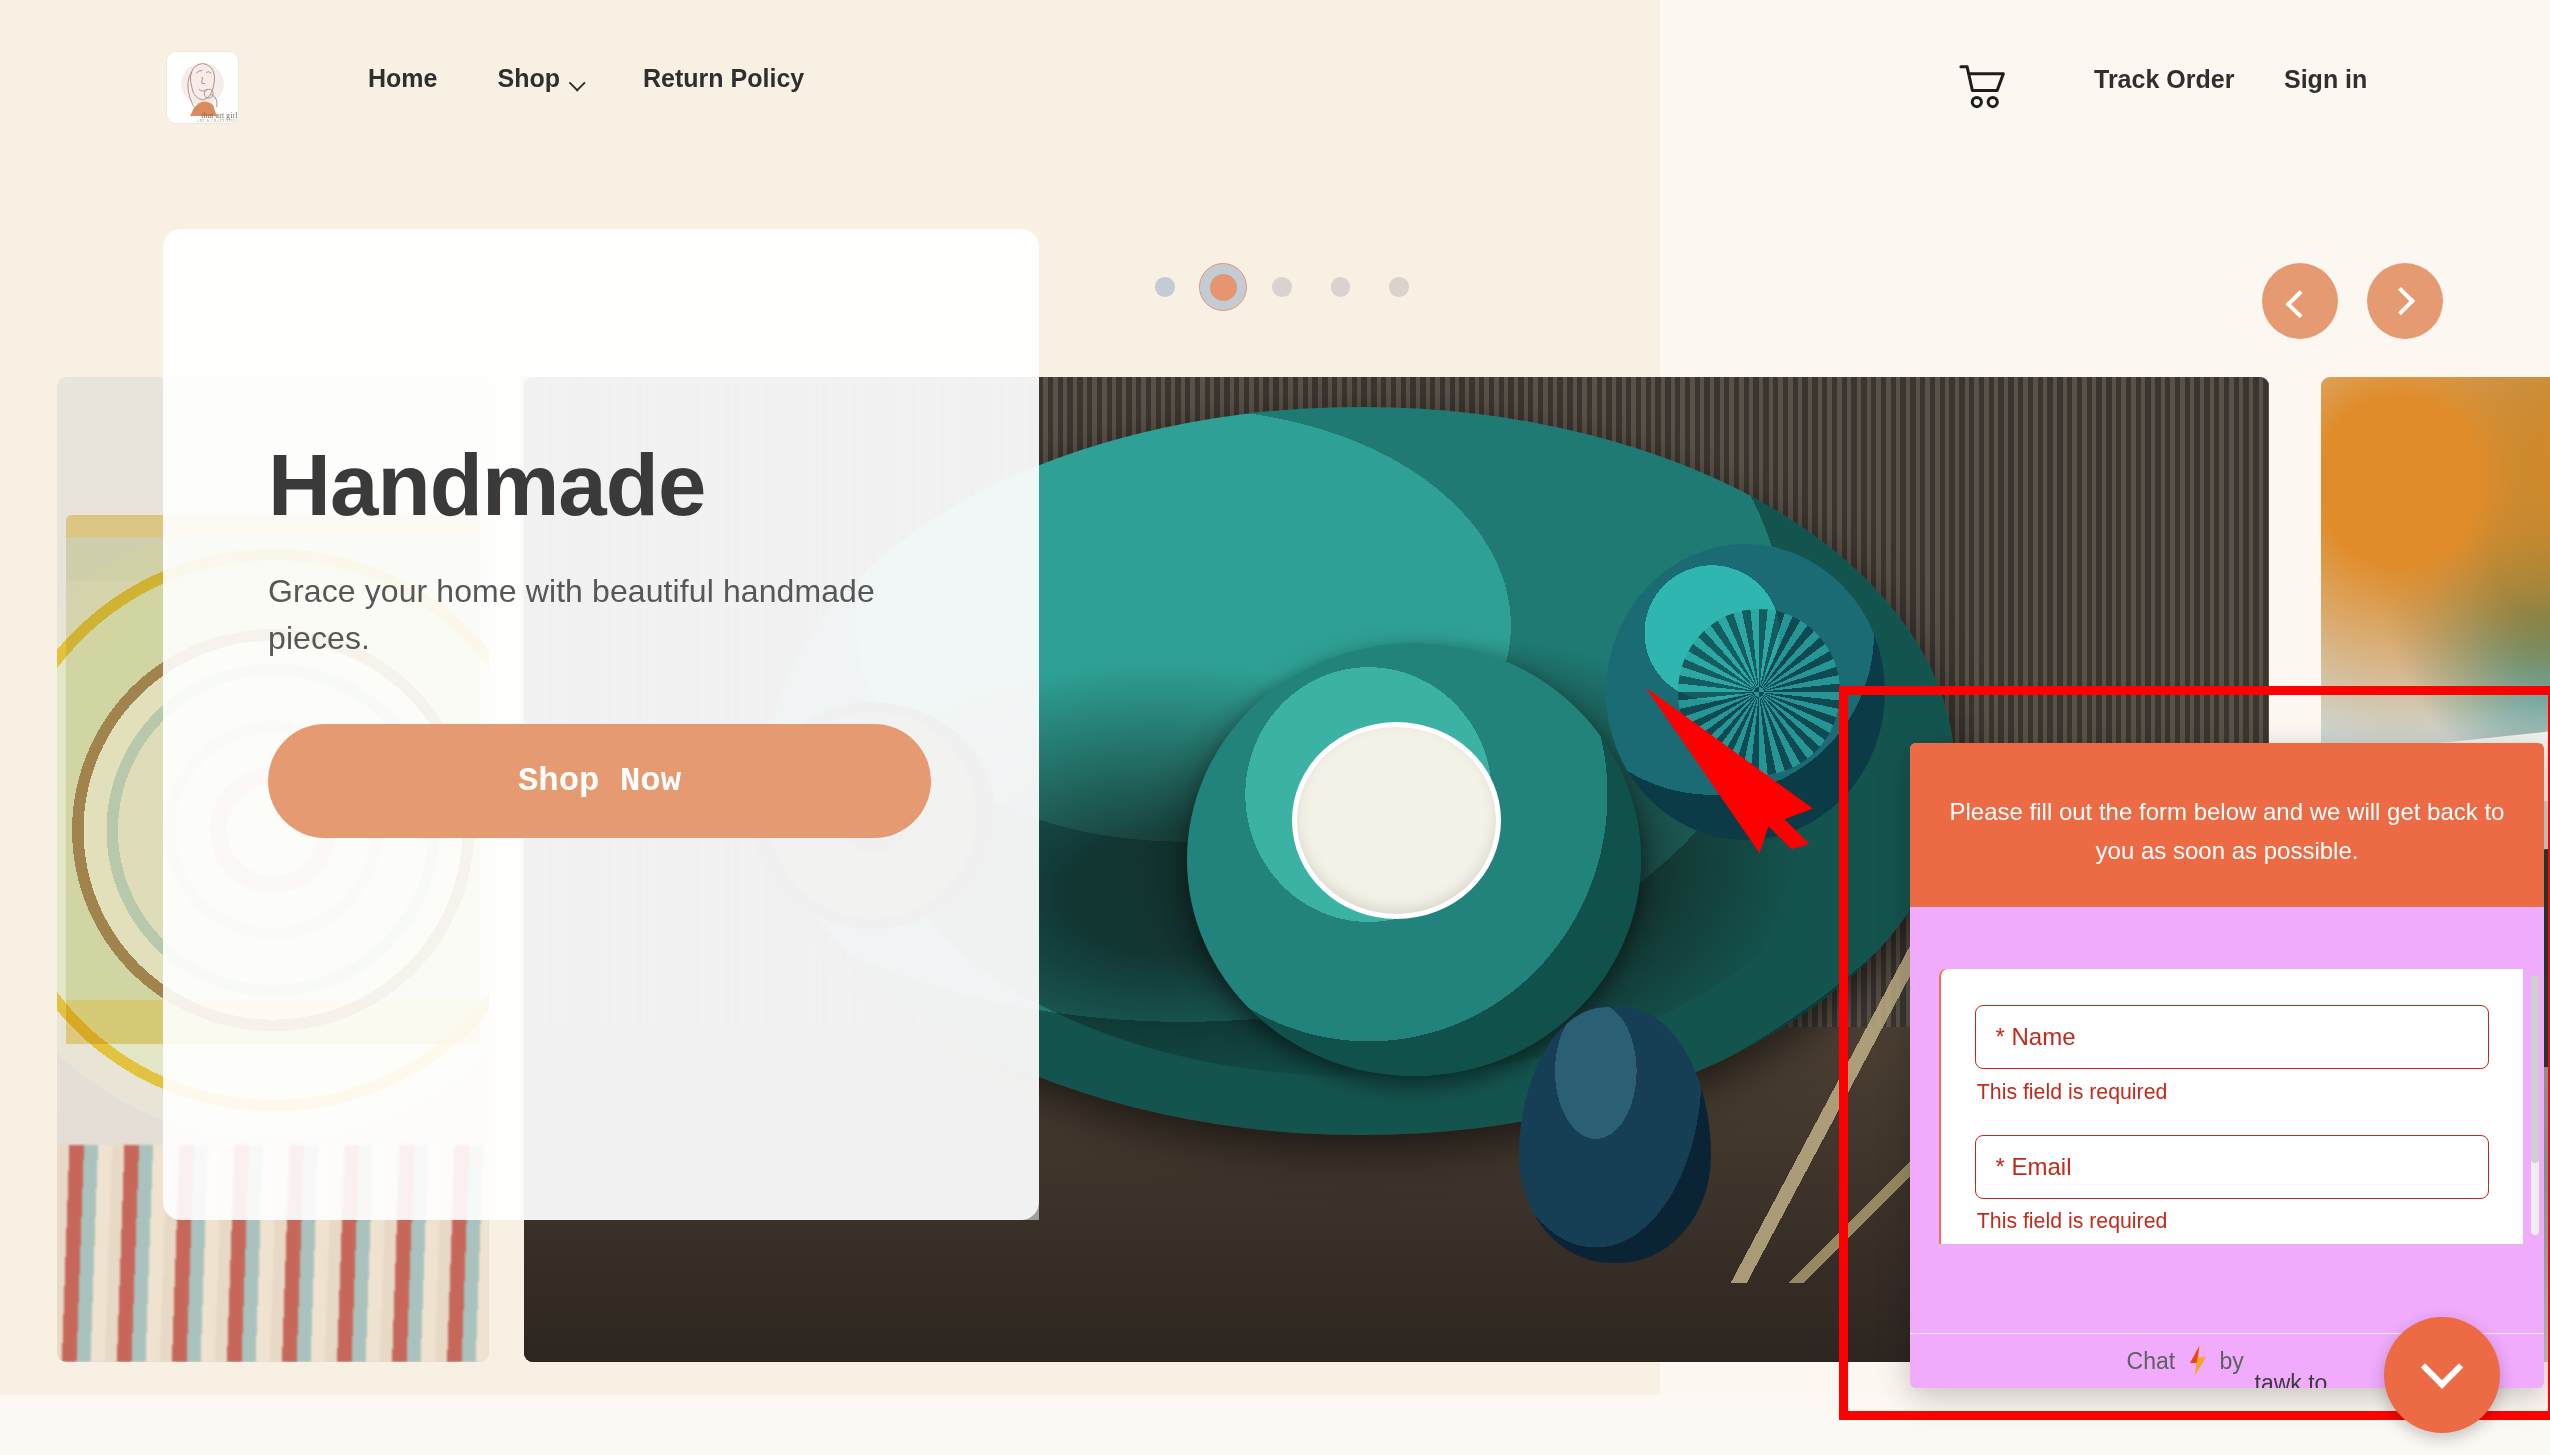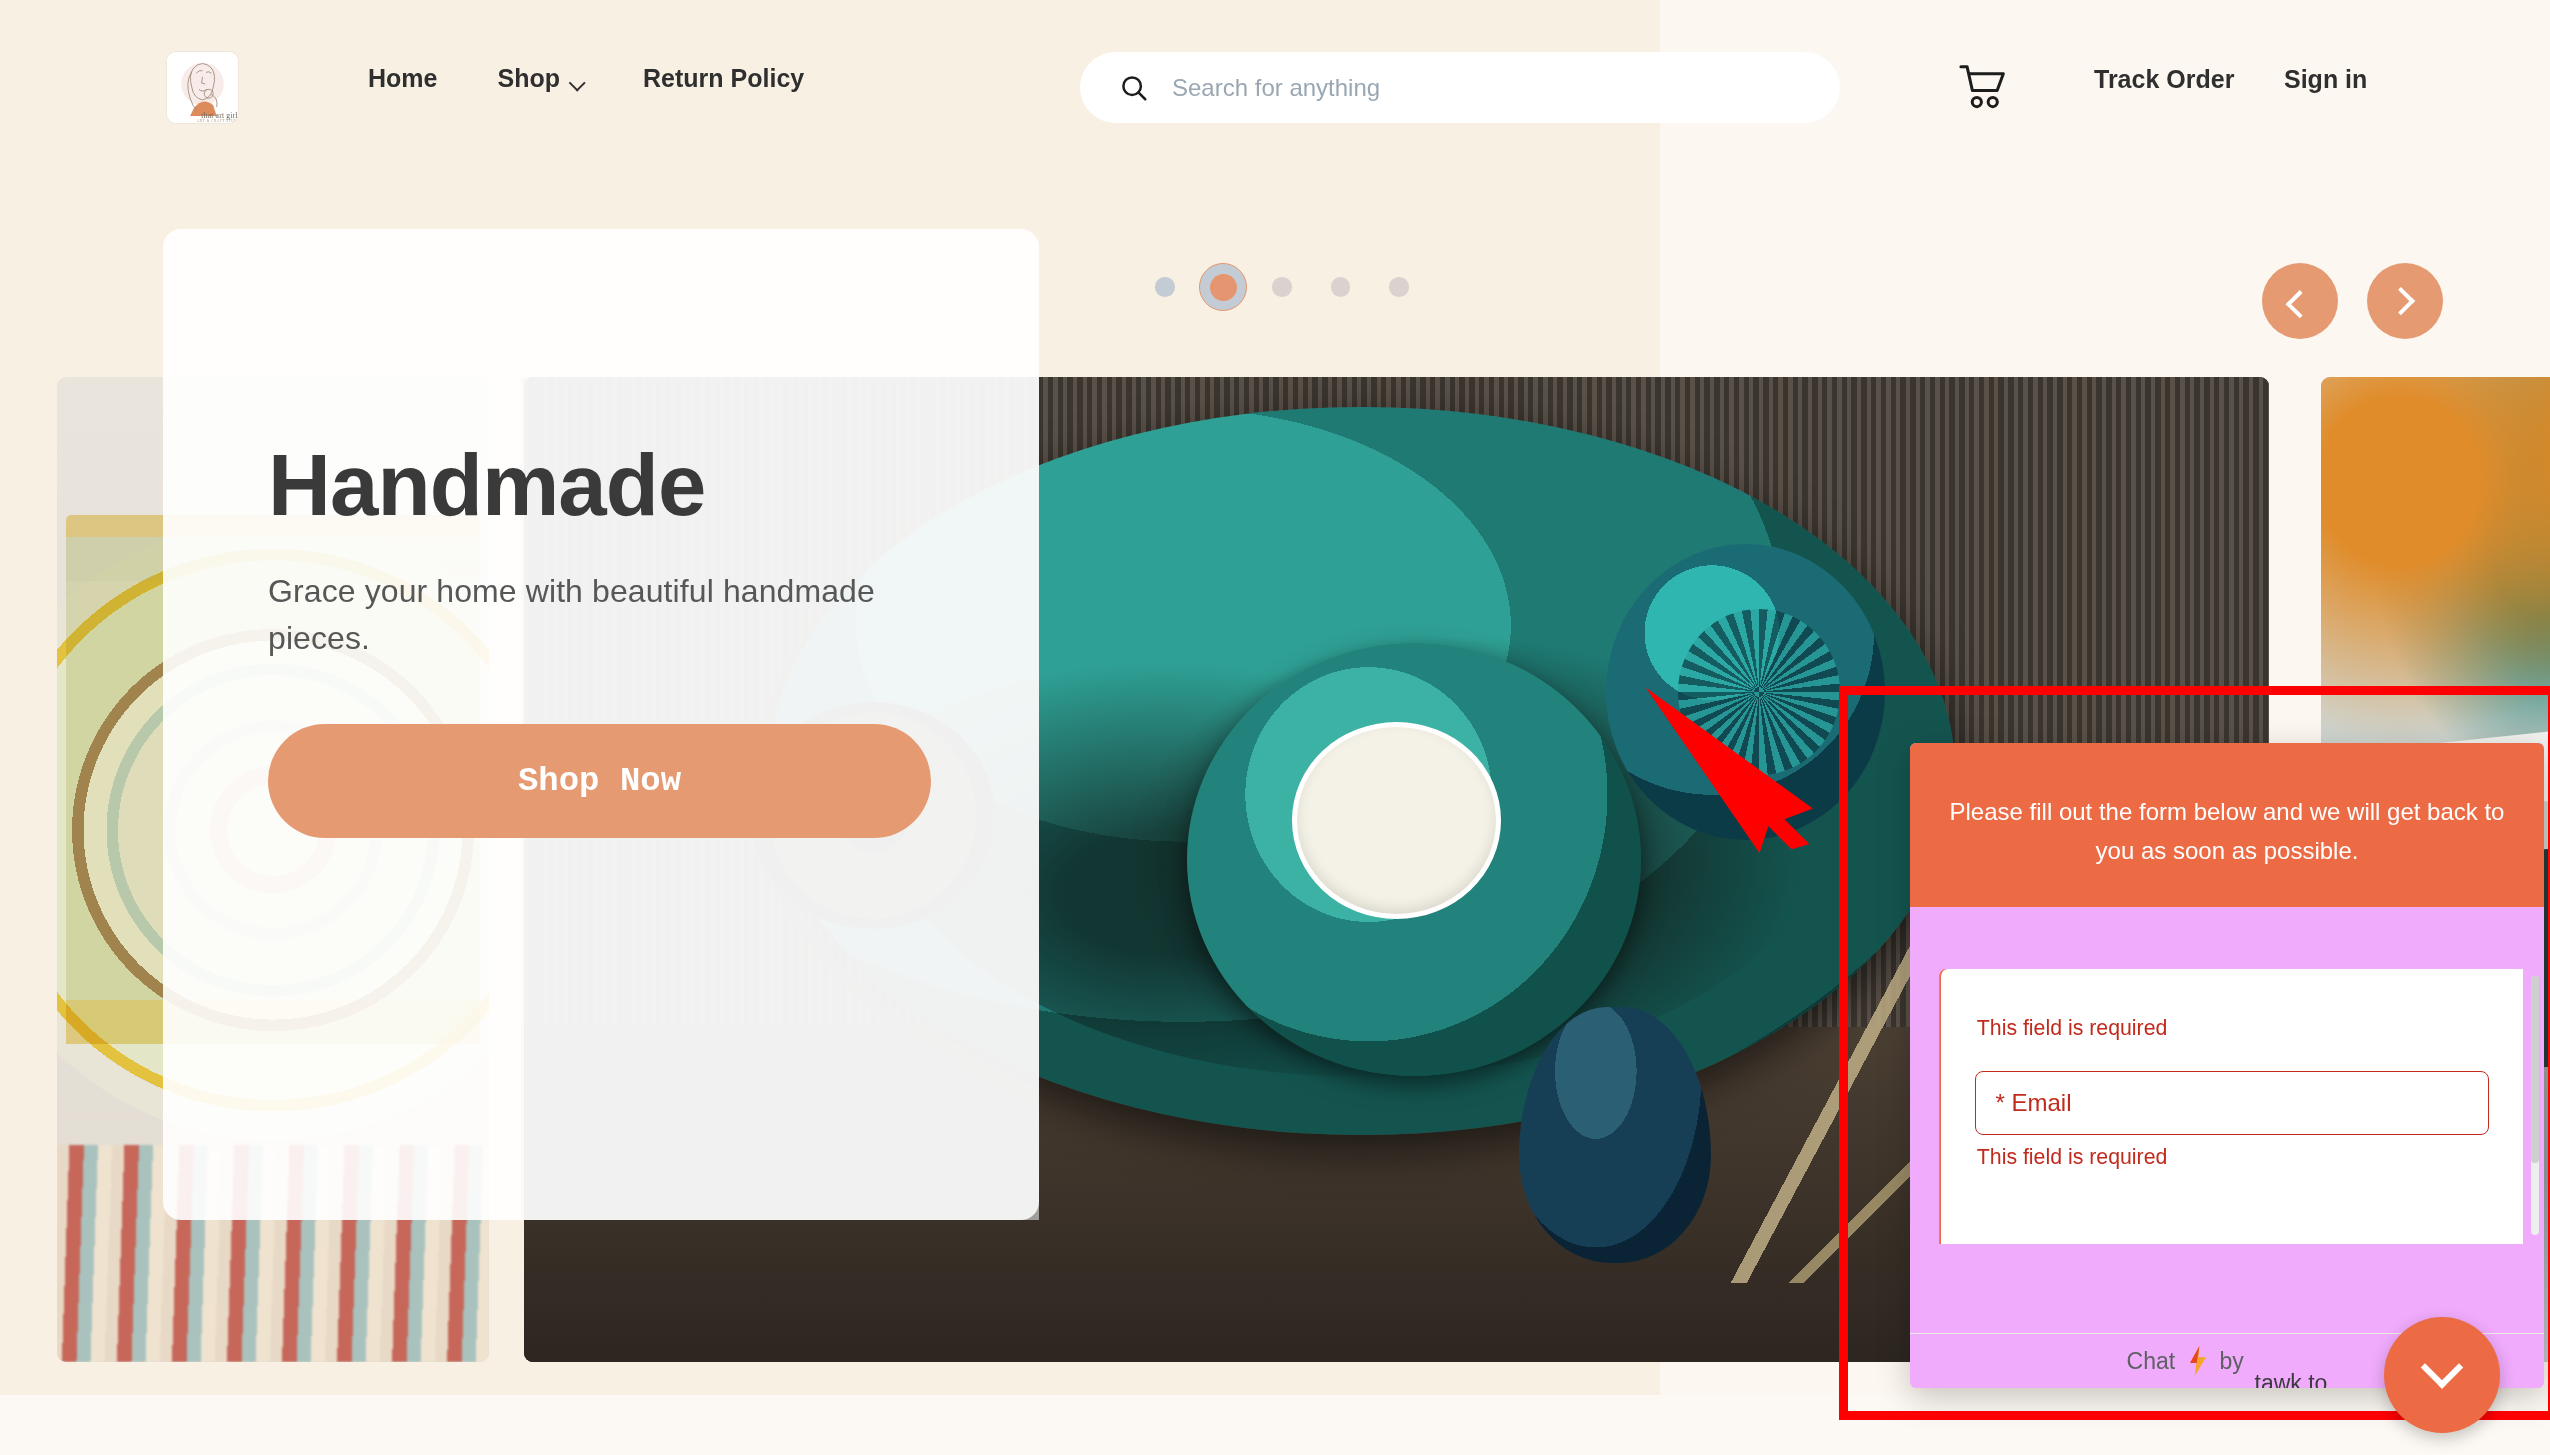--- a/index.html
+++ b/index.html
@@ -298,27 +298,20 @@
       </a>
       <a href="#">
         <span>Shop</span>
         <span class="chev-sm"></span>
       </a>
       <a href="#">
         <span>Return Policy</span>
       </a>
     </div>
 
-    <div class="search">
-      <svg width="30" height="30" viewBox="0 0 24 24" fill="none" stroke="#1d1d1d" stroke-width="2">
-        <circle cx="10.5" cy="10.5" r="7"></circle>
-          <line x1="15.7" y1="15.7" x2="21" y2="21" stroke-linecap="round"></line>
-      </svg>
-      <span class="search-ph">Search for anything</span>
-    </div>
 
     <svg class="cart" viewBox="0 0 28 26" fill="none" stroke="#1d1d1d" stroke-width="1.7">
       <path d="M1.5 1.5 H5 L8 15 H22 L25.5 5.5 H6" stroke-linecap="round" stroke-linejoin="round"></path>
       <circle cx="10.5" cy="21.5" r="2.6"></circle>
         <circle cx="19.5" cy="21.5" r="2.6"></circle>
     </svg>
 
     <a class="hdr-link track" href="#">Track Order</a>
     <a class="hdr-link signin" href="#">Sign in</a>
   </div>
@@ -378,20 +371,23 @@
       <button class="shop-btn">Shop Now</button>
     </div>
   </div>
 
   <div class="chat">
     <div class="chat-head">
       <p>Please fill out the form below and we will get back to you as soon as possible.</p>
     </div>
 
     <div class="chat-body">
+      <div class="field">
+        <span>* Name</span>
+      </div>
       <div class="field-err">This field is required</div>
 
       <div class="field">
         <span>* Email</span>
       </div>
       <div class="field-err">This field is required</div>
     </div>
 
     <div class="scrollbar">
       <i></i>

